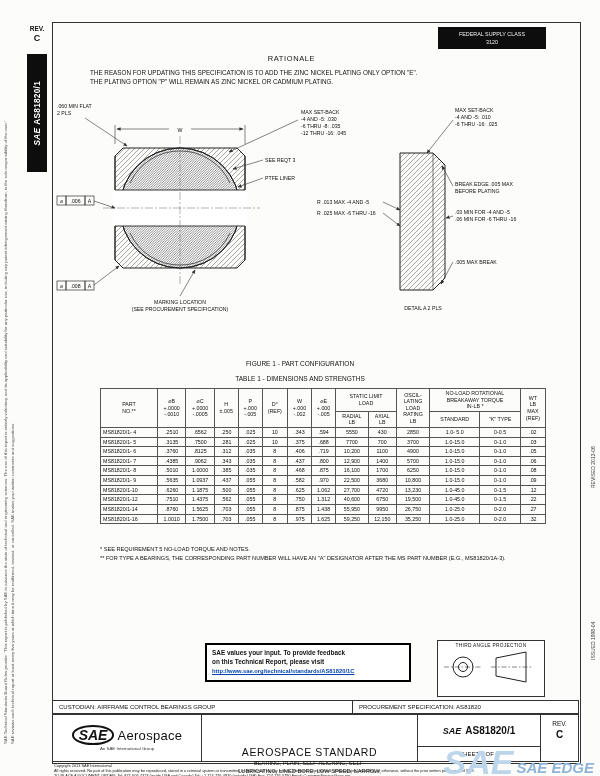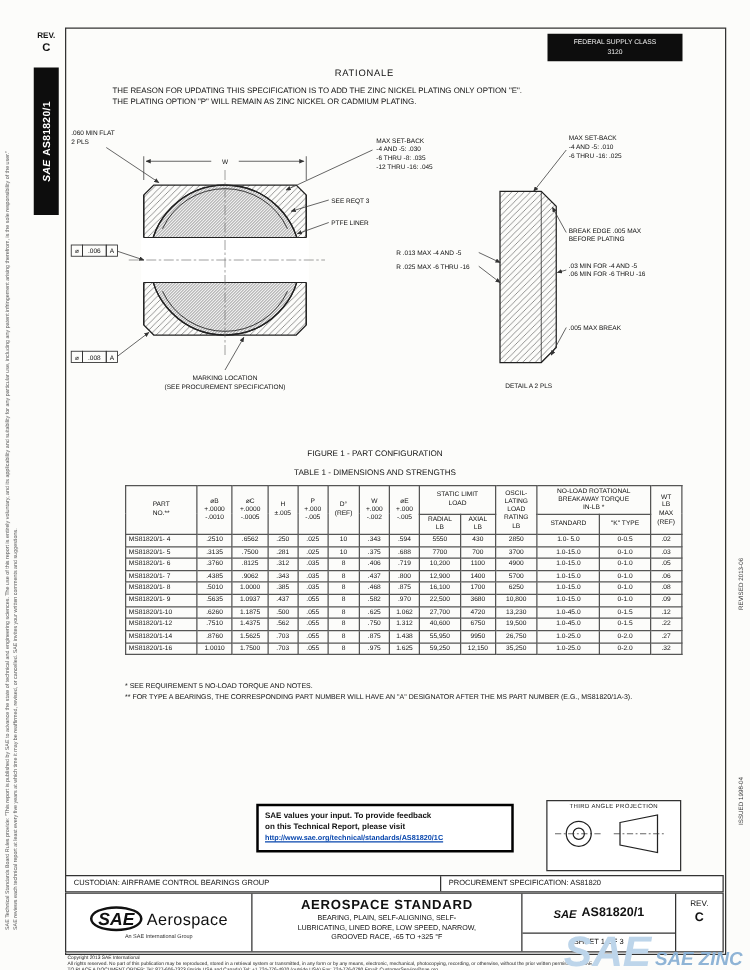--- a/index.html
+++ b/index.html
@@ -33,21 +33,21 @@
   .custodian{position:absolute;left:52px;top:700px;width:527px;height:14px;border:1px solid #333;display:flex;font-size:6px;align-items:stretch;box-sizing:border-box;background:#fff;}
   .custodian .cell1{width:300px;border-right:1px solid #333;display:flex;align-items:center;padding-left:6px;box-sizing:border-box;}
   .custodian .cell2{flex:1;display:flex;align-items:center;padding-left:6px;}
   .titleblock{position:absolute;left:52px;top:714px;width:527px;height:48px;border:1px solid #333;box-sizing:border-box;display:flex;background:#fff;}
   .tb-logo{width:148px;border-right:1px solid #333;display:flex;flex-direction:column;align-items:center;justify-content:center;}
   .logo-row{display:flex;align-items:center;gap:3px;}
   .sae-oval{font-style:italic;font-weight:bold;font-size:14px;border:2px solid #111;border-radius:50%;padding:0 5px;}
   .logo-aero{font-size:13px;letter-spacing:.3px;}
   .logo-tag{font-size:4.4px;color:#333;margin-top:1px;}
   .tb-center{width:216px;border-right:1px solid #333;text-align:center;padding-top:3px;box-sizing:border-box;}
-  .doc-type{font-size:10.5px;font-weight:bold;letter-spacing:.6px;}
+  .doc-type{font-size:10.5px;font-weight:normal;letter-spacing:.6px;margin-top:28px;}
   .tb-title{font-size:5.7px;margin-top:2px;line-height:1.35;}
   .tb-num{width:122px;border-right:1px solid #333;display:flex;flex-direction:column;}
   .num-row{flex:1;display:flex;align-items:center;justify-content:center;gap:4px;border-bottom:1px solid #333;}
   .sae-small{font-style:italic;font-weight:bold;font-size:9px;}
   .num{font-size:10px;font-weight:bold;}
   .sheet{height:14px;display:flex;align-items:center;justify-content:center;font-size:6px;}
   .tb-rev{flex:1;text-align:center;padding-top:5px;}
   .tb-rev .lbl{font-size:6.5px;}
   .tb-rev .val{font-size:10px;font-weight:bold;margin-top:2px;}
   .copyright{position:absolute;left:54px;top:763px;width:428px;font-size:3.9px;line-height:1.3;color:#222;}
@@ -483,16 +483,16 @@
     <div>All rights reserved. No part of this publication may be reproduced, stored in a retrieval system or transmitted, in any form or by any means, electronic, mechanical, photocopying, recording, or otherwise, without the prior written permission of SAE.</div>
     <div>TO PLACE A DOCUMENT ORDER:    Tel: 877-606-7323 (inside USA and Canada)    Tel: +1 724-776-4970 (outside USA)    Fax: 724-776-0790    Email: CustomerService@sae.org</div>
 
   </div>
 
   <div class="edge-revised vert">REVISED 2013-06</div>
   <div class="edge-issued vert">ISSUED 1998-04</div>
 
   <div class="watermark">
     <span class="wm-glyph">SAE</span>
-    <span class="wm-text">SAE ZINC</span>
+    <span class="wm-text">SAE EDGE</span>
   </div>
 
 </div>
 
 </body></html>

